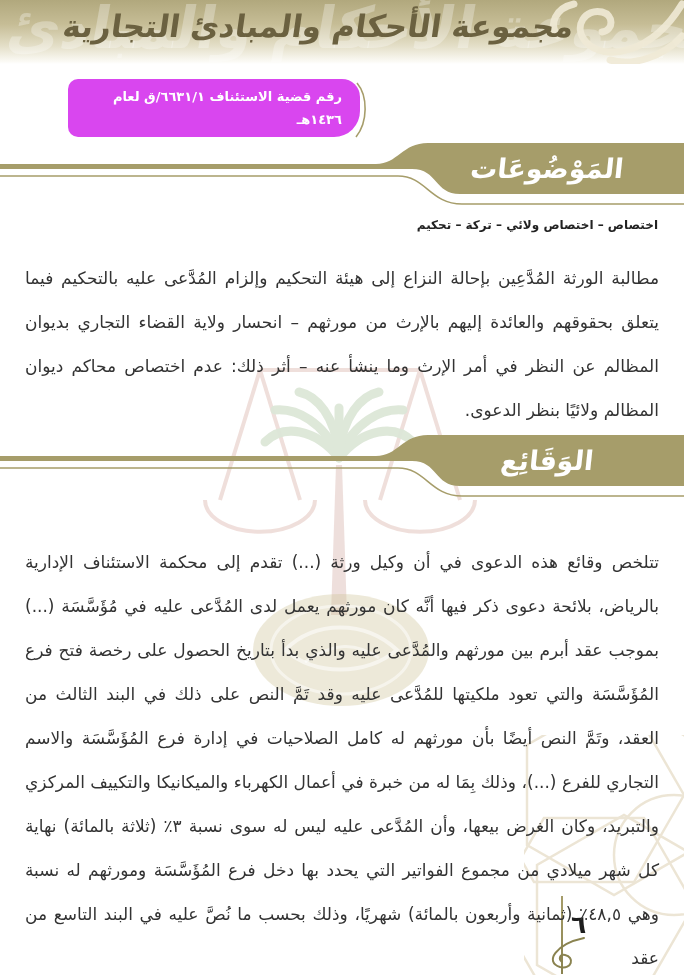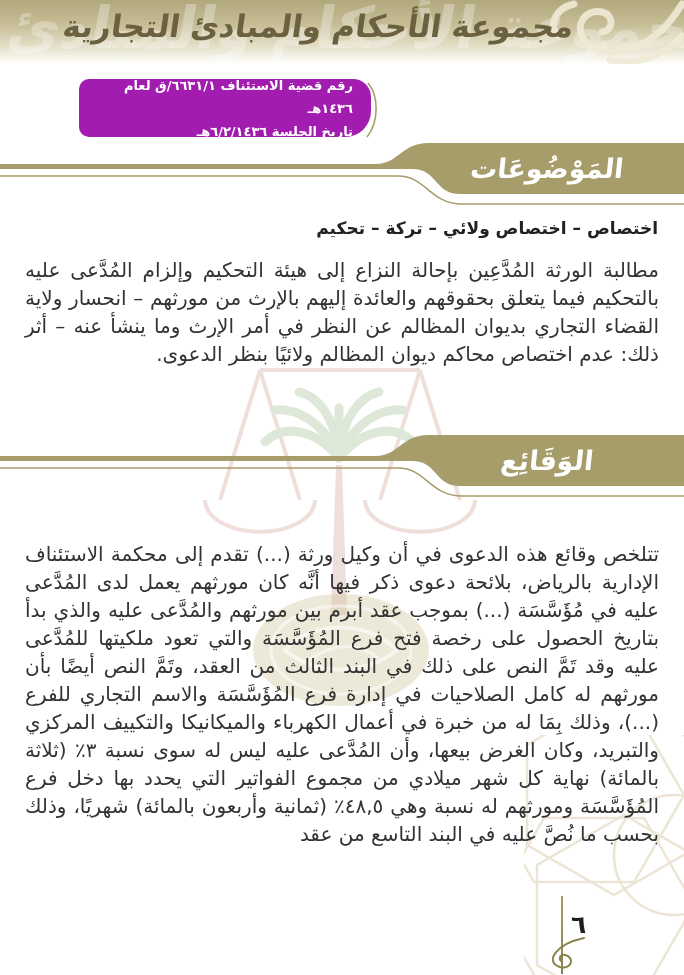--- a/index.html
+++ b/index.html
@@ -20,43 +20,43 @@
     transform:skewX(-10deg); direction:rtl; pointer-events:none;
   }
   .header-title{
     position:absolute; top:8px; right:110px;
     font-size:31px; font-weight:bold; color:#6b6140;
     transform:skewX(-8deg); letter-spacing:-1px; white-space:nowrap;
   }
   .header-flourish{position:absolute; top:0; right:0;}
   
   .case-box{
-    position:absolute; top:79px; left:79px; width:292px; height:58px;
-    background:#a21caf; border-radius:10px 18px 26px 10px;
+    position:absolute; top:79px; left:68px; width:292px; height:58px;
+    background:#d946ef; border-radius:10px 18px 26px 10px;
     color:#ffffff; font-weight:bold; font-size:13px;
     display:flex; flex-direction:column; justify-content:center;
     padding-right:18px; box-sizing:border-box; line-height:23px;
   }
   .case-tail{position:absolute; top:1px; right:-11px;}
   
   .section-band{position:absolute; left:0; width:684px; height:72px;}
   .band-svg{position:absolute; top:0; left:0;}
   .band-title{
     position:absolute; top:7px; right:6px; width:262px; height:48px; line-height:48px;
     text-align:center; color:#ffffff; font-size:27px; font-weight:bold;
     transform:skewX(-6deg); letter-spacing:-1px;
   }
   
   .keywords{
     position:absolute; top:218px; right:26px; left:26px;
-    font-size:17px; font-weight:bold; color:#222222; text-align:right;
+    font-size:12px; font-weight:bold; color:#222222; text-align:right;
   }
   .body-text{
     position:absolute; right:25px; left:25px; margin:0;
-    font-size:20px; color:#333333; line-height:28px;
+    font-size:17px; color:#333333; line-height:44px;
     text-align:justify; text-align-last:right; direction:rtl; z-index:2;
   }
   .body-topics{top:256px;}
   .body-facts{top:540px;}
   
   .emblem-watermark{position:absolute; top:350px; left:165px; z-index:0; pointer-events:none;}
   .corner-pattern{position:absolute; right:0; bottom:0; z-index:0; pointer-events:none;}
   
   .page-number-divider{
     position:absolute; left:561px; top:896px; width:2px; height:78px;
@@ -82,21 +82,20 @@
       </g>
     </svg>
     <div class="header-title">مجموعة الأحكام والمبادئ التجارية</div>
   </div>
 
   <div class="case-box">
     <svg class="case-tail" width="16" height="60" viewBox="0 0 16 60">
       <path d="M2,3 C13,16 13,42 1,57" fill="none" stroke="#a69d6a" stroke-width="1.6"></path>
     </svg>
     <div>رقم قضية الاستئناف ٦٦٣١/١/ق لعام ١٤٣٦هـ</div>
-    <div>تاريخ الجلسة ٦/٢/١٤٣٦هـ</div>
   </div>
 
   <svg class="emblem-watermark" width="350" height="360" viewBox="0 0 350 360">
 
     <g stroke="#eedcd8" stroke-width="4" fill="none" opacity="0.9">
       <path d="M95,20 L55,150"></path>
         <path d="M95,20 L135,150"></path>
       <path d="M40,150 A52,30 0 0 0 150,150"></path>
       <path d="M255,20 L215,150"></path>
         <path d="M255,20 L295,150"></path>

